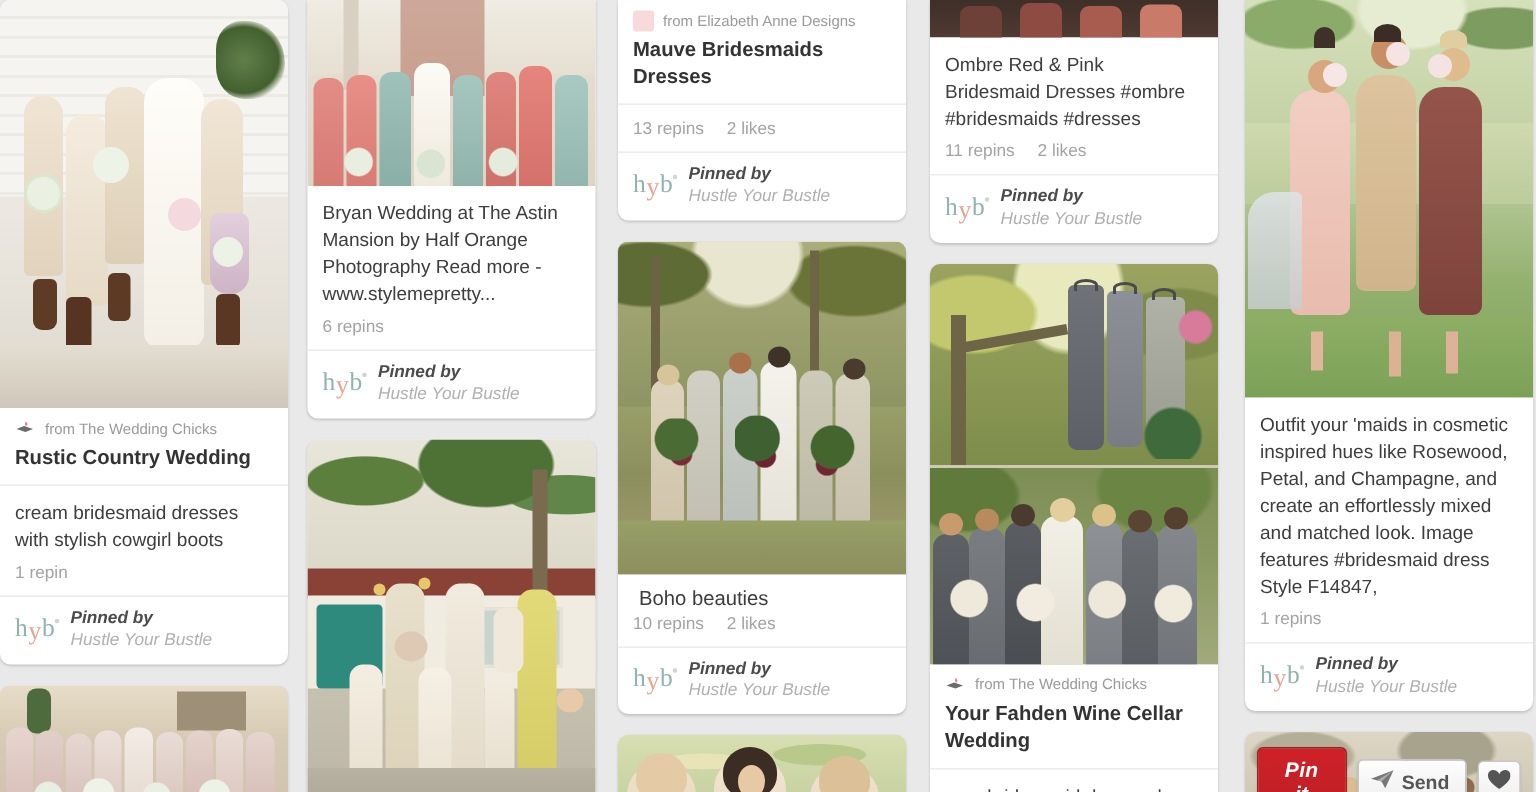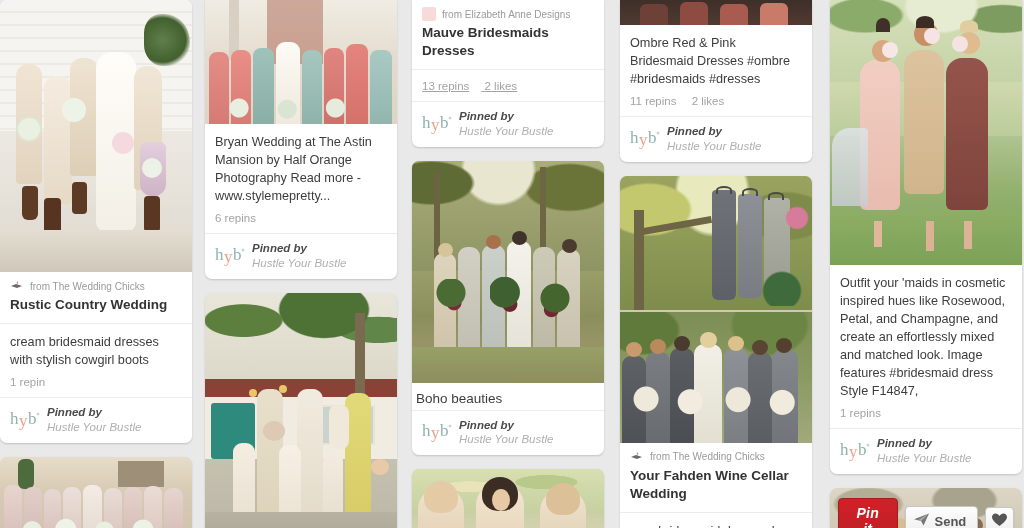--- a/index.html
+++ b/index.html
@@ -24,21 +24,21 @@
     box-shadow: 0 1px 2px rgba(0,0,0,0.17);
     margin-bottom: 14px;
     overflow: hidden;
     position: relative;
   }
   .pin.flush-top { border-top-left-radius: 0; border-top-right-radius: 0; }
 
   .photo { width: 100%; display: block; position: relative; overflow: hidden; }
   .photo .scene { position: absolute; inset: 0; }
 
-  .meta { padding: 8px 10px 9px 4px; }
+  .meta { padding: 8px 10px 9px 14px; }
   .src-row { display: flex; align-items: center; gap: 6px; padding: 7px 10px 2px 10px; }
   .favicon { width: 14px; height: 14px; flex: 0 0 14px; position: relative; }
   .src-text { font-size: 10px; color: #9a9a9a; white-space: nowrap; overflow: hidden; text-overflow: ellipsis; }
   .pin-title { font-size: 13.5px; font-weight: bold; color: #333; line-height: 1.32; padding: 1px 10px 9px 10px; }
   .divider { height: 1px; background: #ececec; }
   .desc { font-size: 12.7px; color: #3d3d3d; line-height: 1.42; padding: 9px 10px 4px 10px; }
   .stats { font-size: 11.5px; color: #a3a3a3; padding: 3px 10px 9px 10px; }
   .stats span { margin-right: 12px; }
 
   .pinner { display: flex; align-items: center; gap: 7px; padding: 7px 10px 8px 10px; }
@@ -235,21 +235,21 @@
 
     <div class="pin flush-top" style="margin-top:0;">
       <div class="src-row">
         <span class="favicon">
           <span style="display:block;width:14px;height:14px;background:#f7dada;border-radius:2px;"></span>
         </span>
         <span class="src-text">from Elizabeth Anne Designs</span>
       </div>
       <div class="pin-title">Mauve Bridesmaids Dresses</div>
       <div class="divider"></div>
-      <div class="stats" style="padding-top:10px;text-decoration:underline;">
+      <div class="stats" style="padding-top:10px;">
         <span>13 repins</span>
         <span>2 likes</span>
       </div>
       <div class="divider"></div>
       <div class="pinner">
         <span class="hyb">
           <svg width="30" height="24" viewBox="0 0 30 24">
             <text x="0" y="16" font-family="Liberation Serif, serif" font-size="17" fill="#8fb3ae">h</text>
             <text x="9" y="18" font-family="Liberation Serif, serif" font-size="17" fill="#e8a391">y</text>
             <text x="18" y="16" font-family="Liberation Serif, serif" font-size="17" fill="#8fb3ae">b</text>
@@ -284,20 +284,24 @@
           <div style="position:absolute;left:100px;top:70px;width:15px;height:14px;background:#3e3229;border-radius:50%;"></div>
           <div style="position:absolute;left:150px;top:78px;width:15px;height:14px;background:#4a3b2e;border-radius:50%;"></div>
           <div style="position:absolute;left:24px;top:118px;width:30px;height:34px;background:radial-gradient(circle at 50% 40%,#4a6b34 0 14px,transparent 15px),radial-gradient(circle at 60% 70%,#7a2b38 0 7px,transparent 8px);"></div>
           <div style="position:absolute;left:78px;top:116px;width:32px;height:38px;background:radial-gradient(circle at 45% 40%,#3f6030 0 15px,transparent 16px),radial-gradient(circle at 62% 72%,#6e2430 0 7px,transparent 8px);"></div>
           <div style="position:absolute;left:128px;top:122px;width:30px;height:36px;background:radial-gradient(circle at 50% 42%,#45652f 0 14px,transparent 15px),radial-gradient(circle at 38% 74%,#732632 0 7px,transparent 8px);"></div>
           <div style="position:absolute;left:0;bottom:0;right:0;height:36px;background:linear-gradient(180deg,#97a066,#8d8e5d);"></div>
         </div>
       </div>
       <div class="meta" style="padding-bottom:4px;">
         <div style="font-size:13.5px;color:#3d3d3d;">Boho beauties</div>
+      </div>
+      <div class="stats" style="padding-top:0;">
+        <span>10 repins</span>
+        <span>2 likes</span>
       </div>
       <div class="divider"></div>
       <div class="pinner">
         <span class="hyb">
           <svg width="30" height="24" viewBox="0 0 30 24">
             <text x="0" y="16" font-family="Liberation Serif, serif" font-size="17" fill="#8fb3ae">h</text>
             <text x="9" y="18" font-family="Liberation Serif, serif" font-size="17" fill="#e8a391">y</text>
             <text x="18" y="16" font-family="Liberation Serif, serif" font-size="17" fill="#8fb3ae">b</text>
             <circle cx="28" cy="6" r="1.5" fill="#cbd8cf"></circle>
           </svg>

